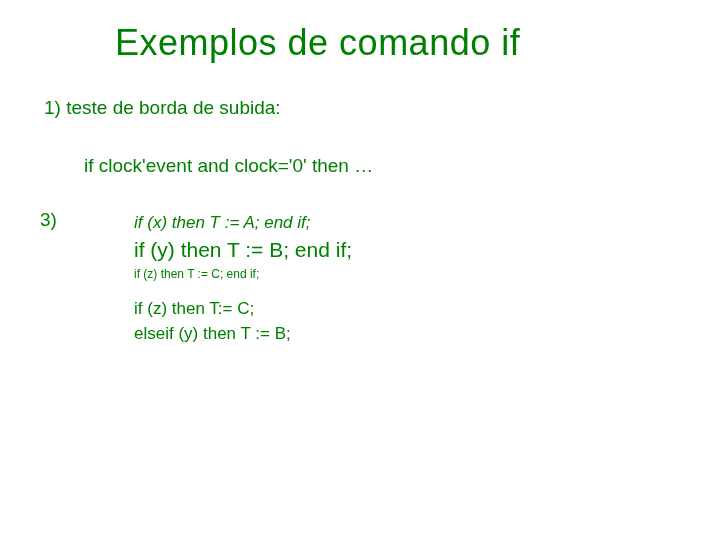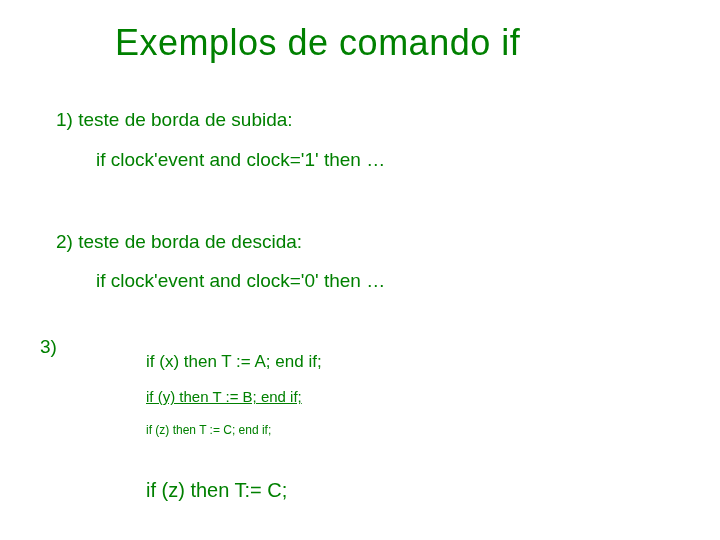--- a/index.html
+++ b/index.html
@@ -24,61 +24,60 @@
     padding-left: 115px;
     letter-spacing: 0.5px;
   }
   .body {
     padding-left: 40px;
     padding-top: 28px;
     font-size: 19px;
     line-height: 1.25;
   }
   .body p {
-    margin: 16px;
+    margin: 4px;
   }
   .indent1 {
     padding-left: 40px;
   }
   .indent2 {
     padding-left: 90px;
-    font-size: 20px;
+    font-size: 17px;
   }
   .gap {
     height: 26px;
   }
   .gap-small {
     height: 8px;
   }
 </style>
 </head>
 <body>
 
 <div class="slide">
   <div class="title">Exemplos de comando if</div>
 
   <div class="body">
 
     <p>1) teste de borda de subida:</p>
-    <p class="indent1">if clock'event and clock='1' then …</p>
 
     <div class="gap"></div>
 
-    <p>2) teste de borda de descida:</p>
     <p class="indent1">if clock'event and clock='0' then …</p>
 
     <div class="gap"></div>
 
     <div style="display:flex;align-items:flex-start;">
       <span style="font-size:19px;width:50px;display:inline-block;">3)</span>
       <div style="padding-left:40px;">
-        <p style="font-size:17px;">if (x) then T := A; end if;</p>
-        <p style="font-size:15px;text-decoration:underline;">if (y) then T := B; end if;</p>
+        <p style="font-size:17px;font-style:italic;">if (x) then T := A; end if;</p>
+        <p style="font-size:21px;">if (y) then T := B; end if;</p>
         <p style="font-size:12px;">if (z) then T := C; end if;</p>
       </div>
     </div>
 
     <div class="gap-small"></div>
 
     <p class="indent2">if (z) then T:= C;</p>
+    <p class="indent2">elseif (y) then T := B;</p>
 
   </div>
 </div>
 
 </body></html>

